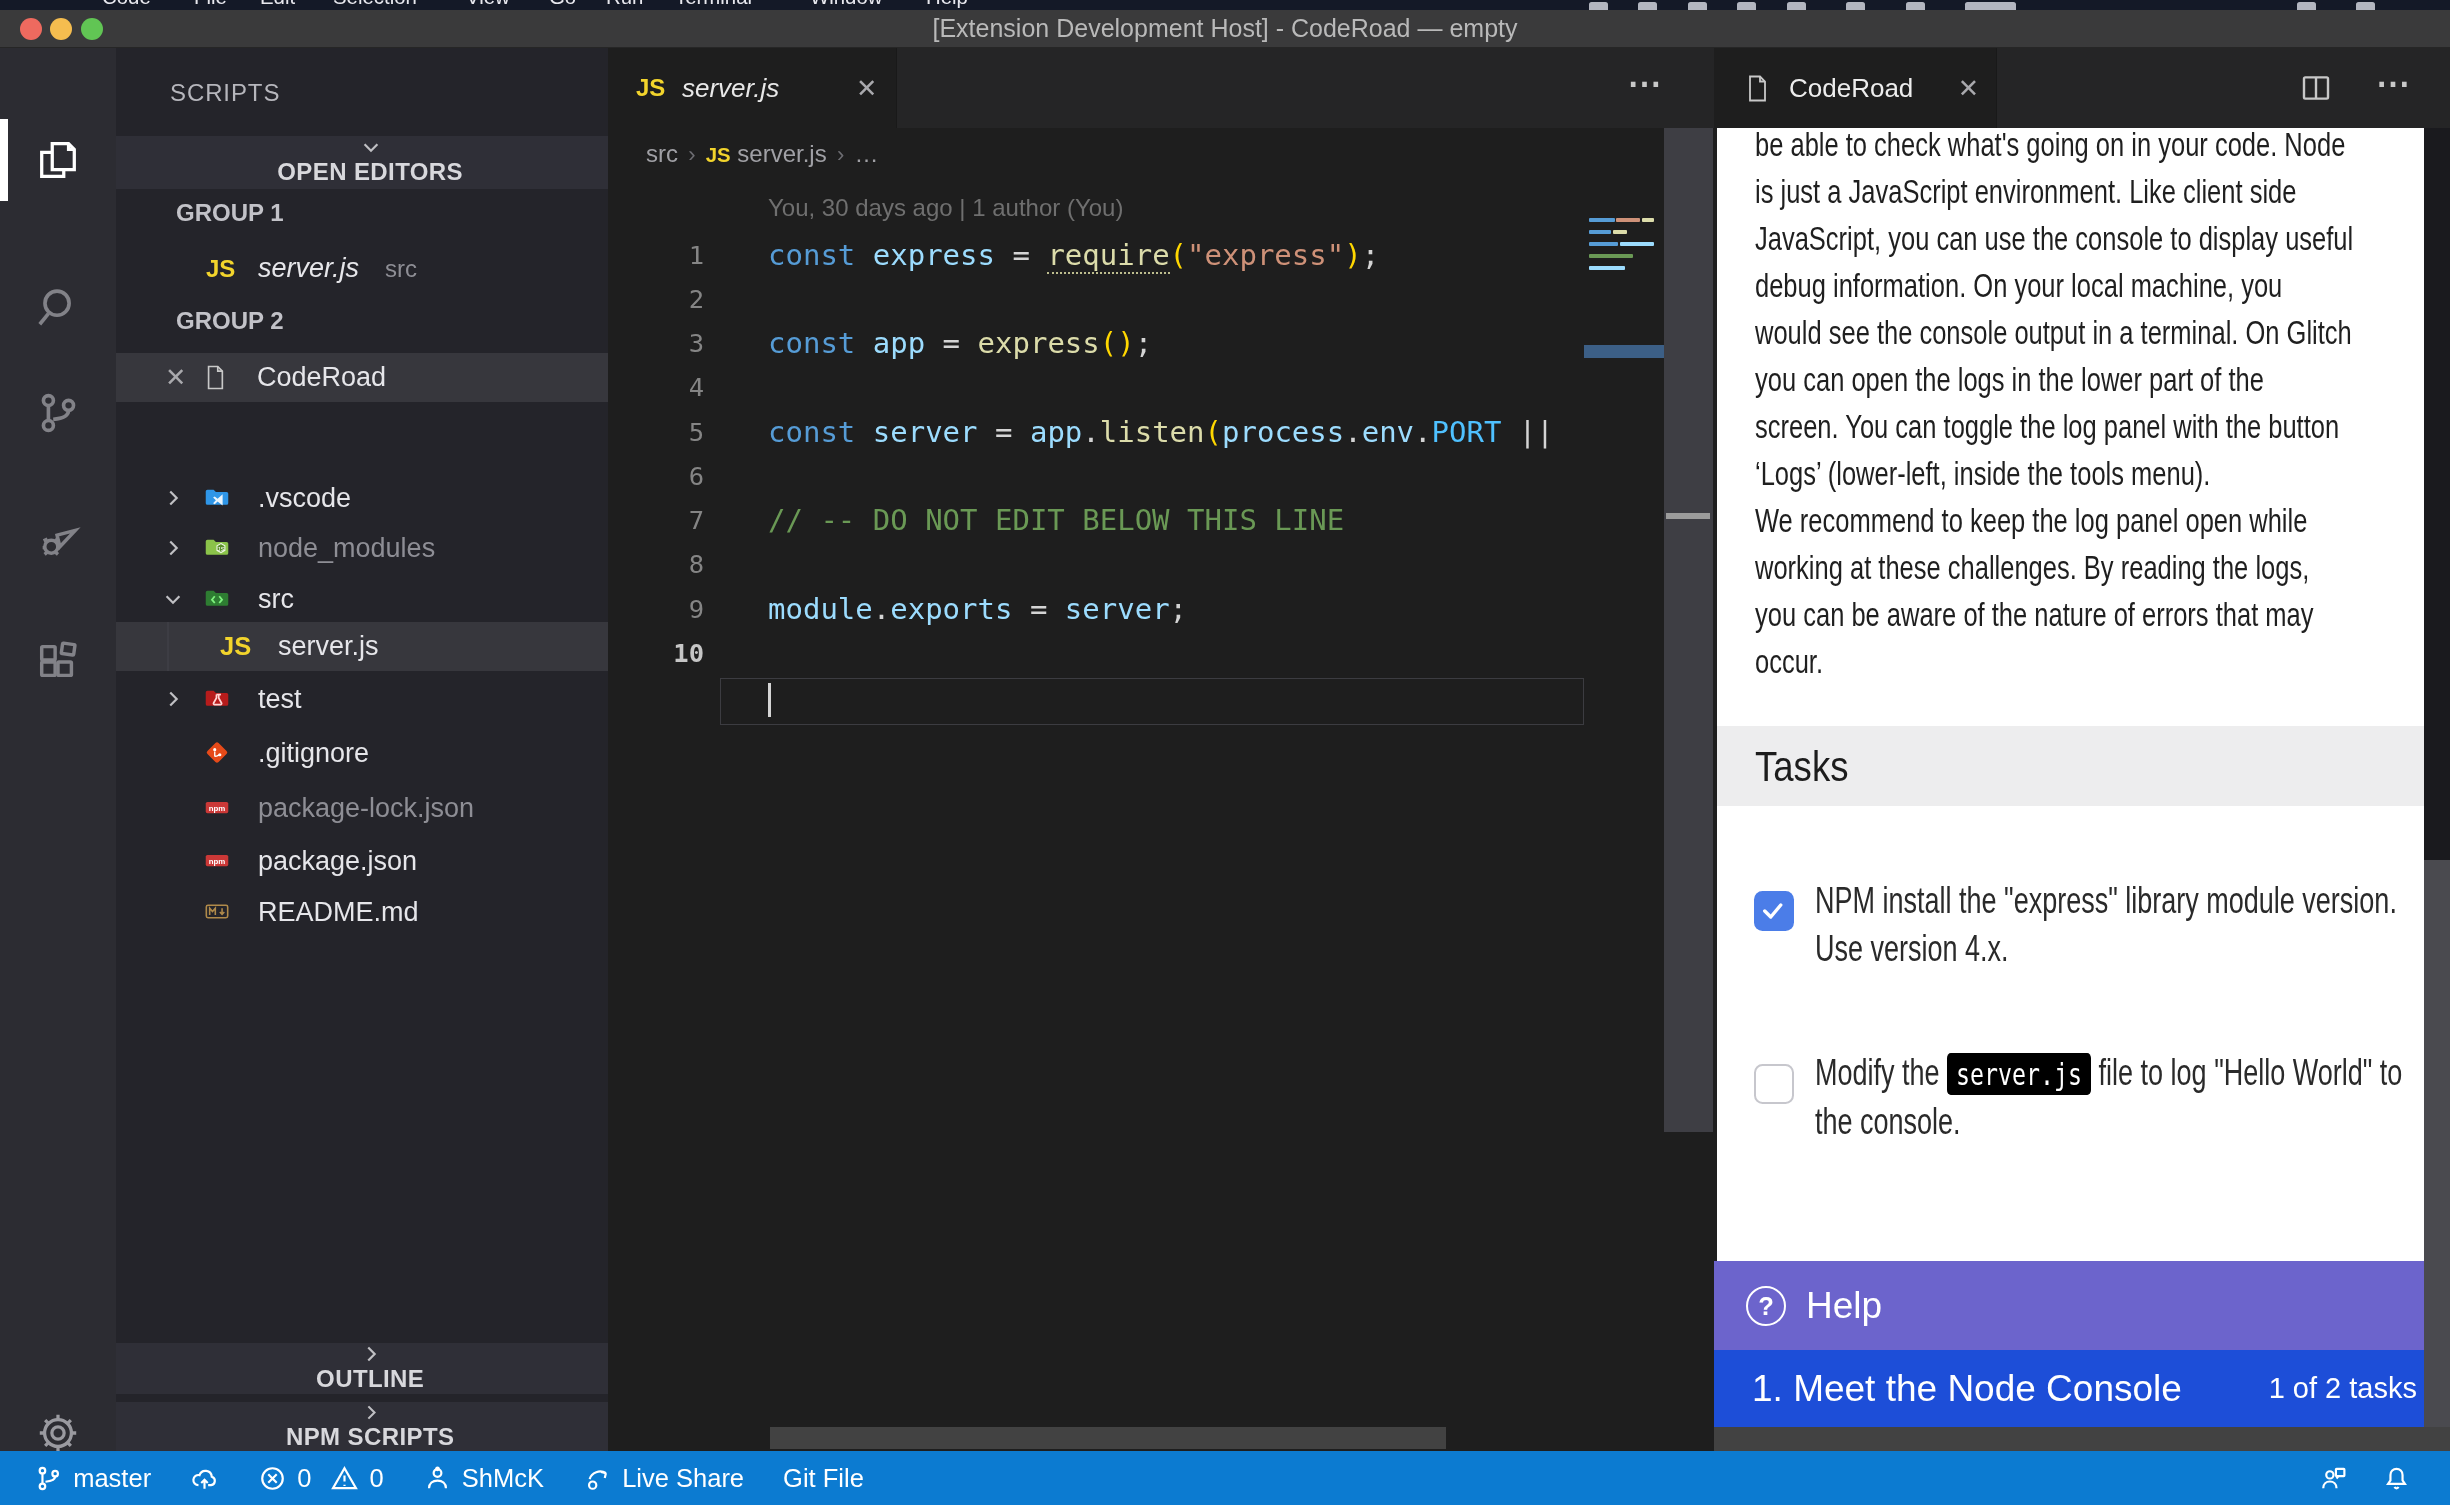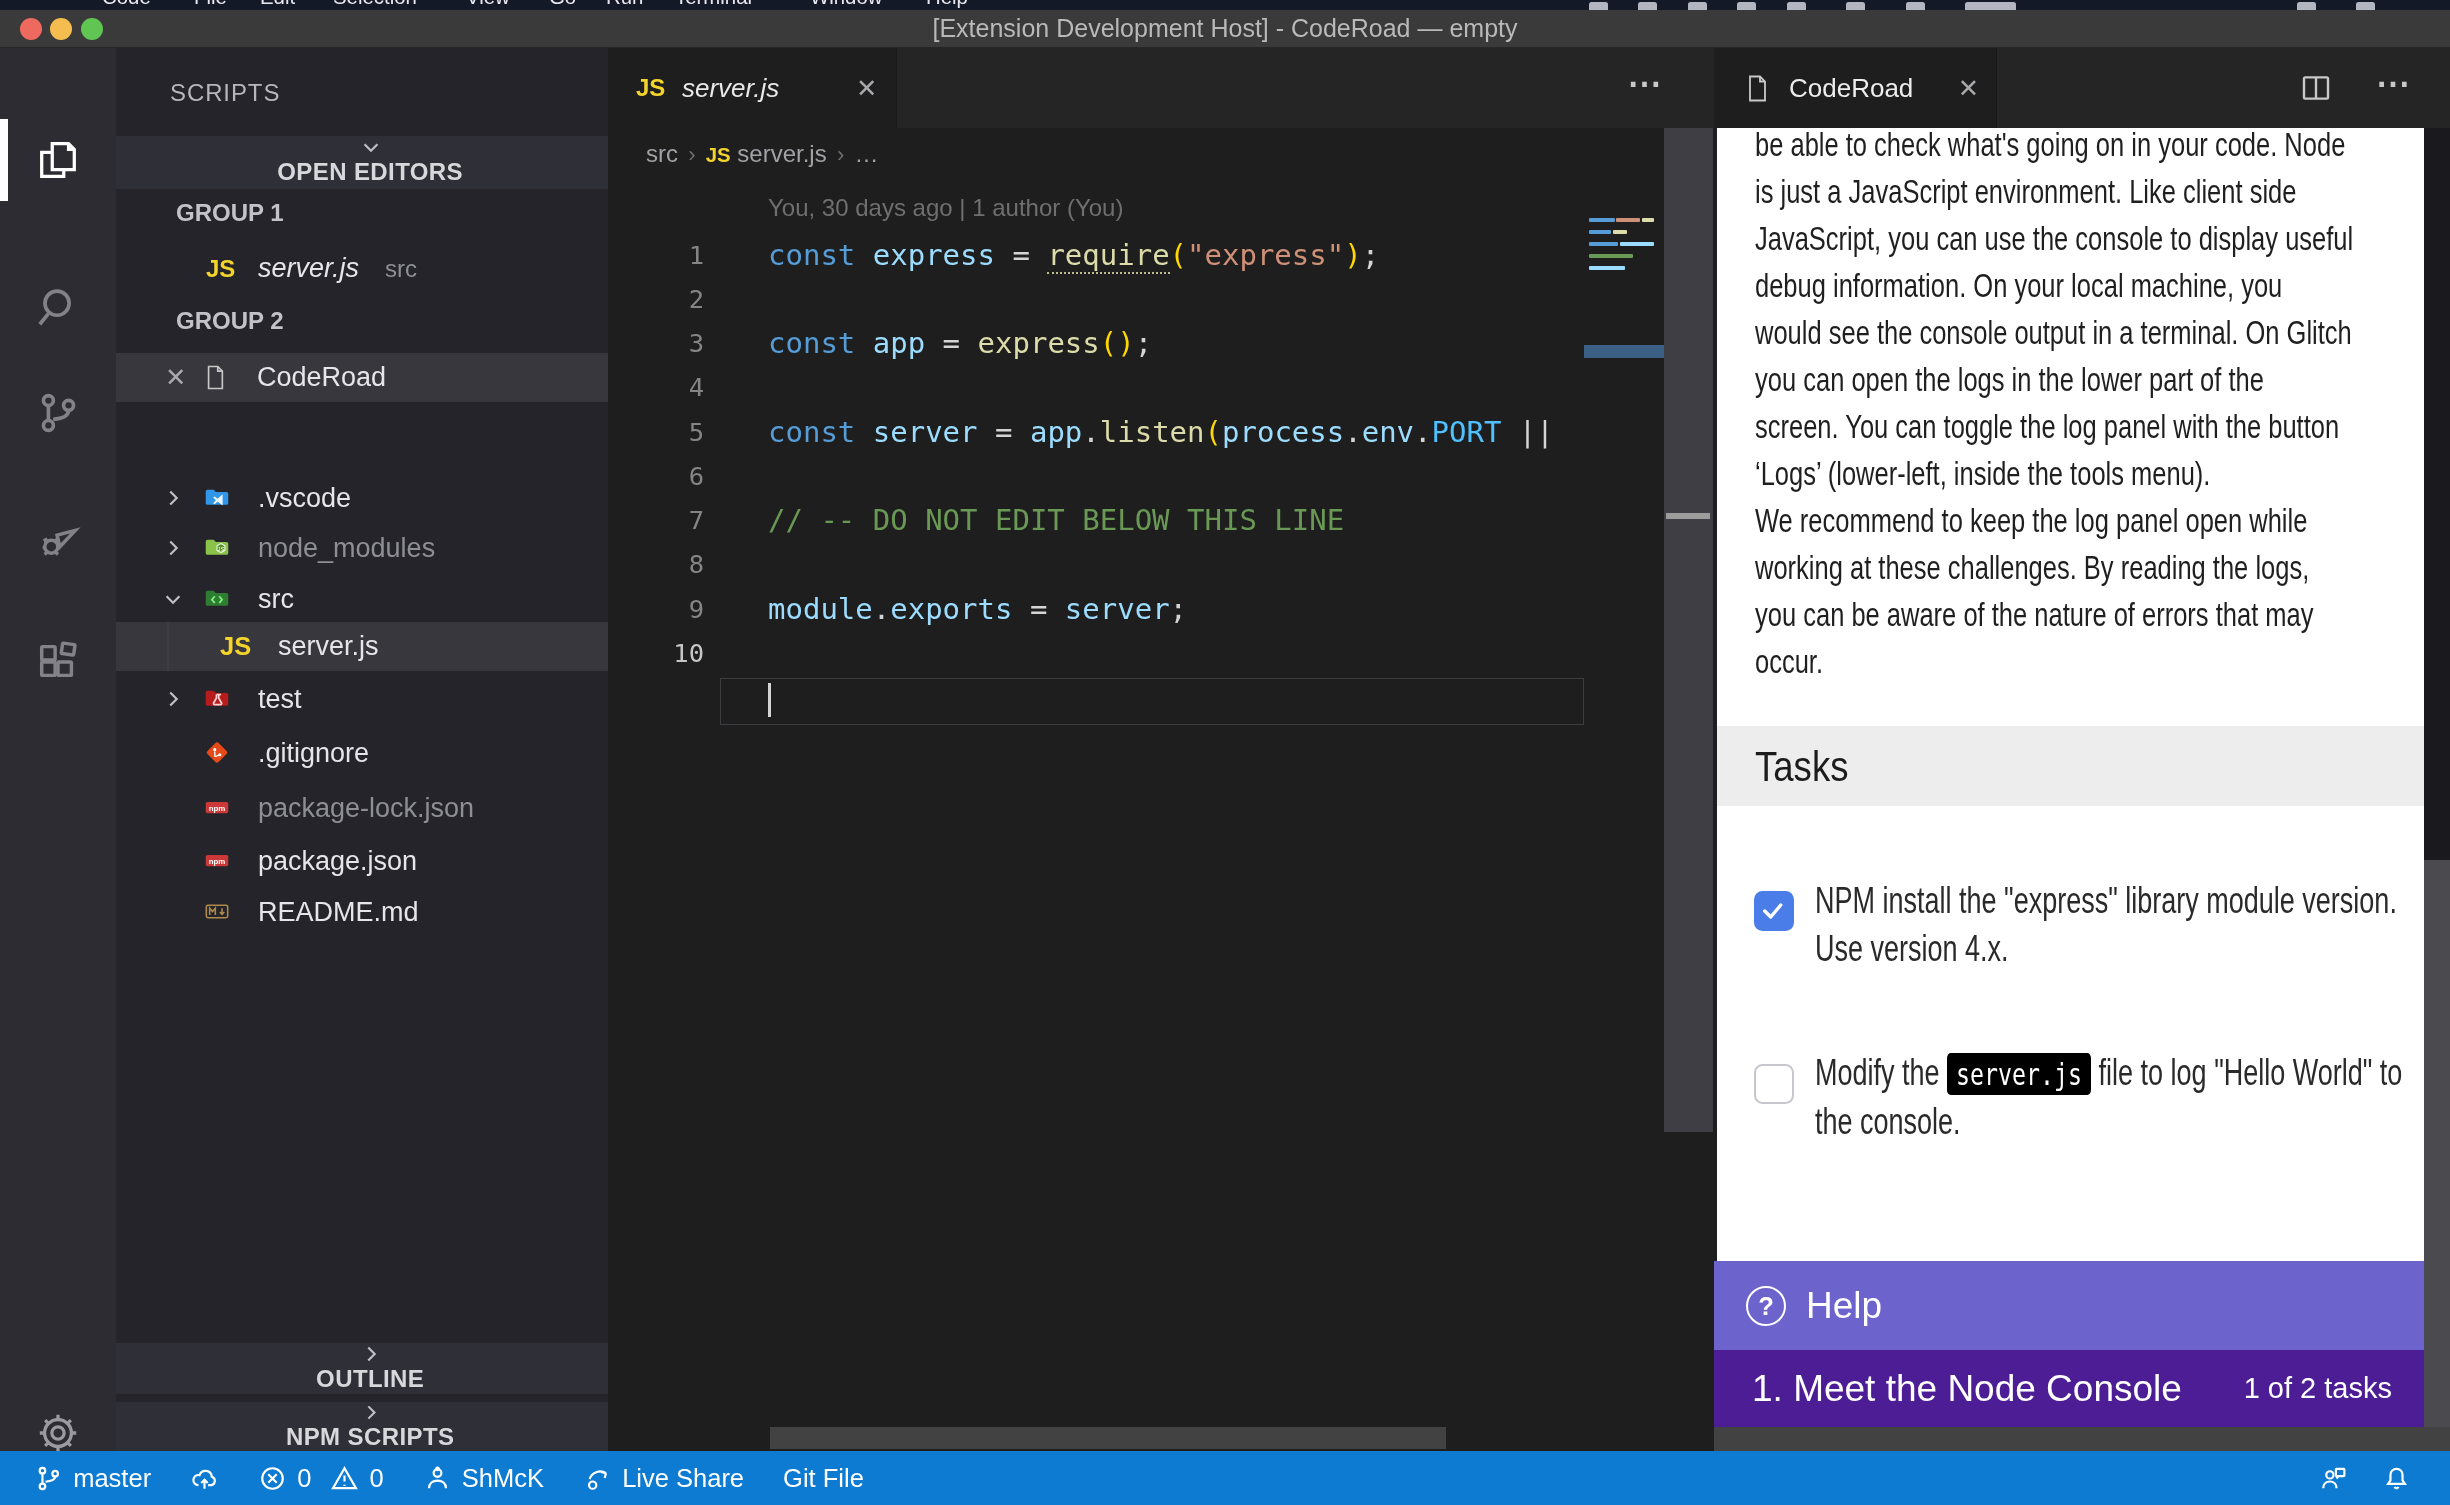--- a/index.html
+++ b/index.html
@@ -49,21 +49,21 @@
   #tab1 .jsbadge{position:absolute;left:28px;top:0;height:80px;line-height:80px;}
   .closex{color:#a9a9ad;font-size:25.5px;}
   #tab1 .closex{position:absolute;right:18.7px;top:0;height:80px;line-height:80px;}
   .dots{letter-spacing:3.4px;color:#c8c8c8;font-size:34px;font-weight:bold;}
   #breadcrumb{position:absolute;left:38px;top:80px;height:51px;line-height:51px;color:#a0a0a5;font-size:24px;}
   #breadcrumb .sep{color:#6d6d72;padding:0 10.2px;font-size:22px;}
   #blame{position:absolute;left:160px;top:146px;color:#6f6f6f;font-size:24px;}
   .code-row{position:absolute;left:0;width:976px;height:44px;line-height:44px;
             font-family:"DejaVu Sans Mono","Liberation Mono",monospace;font-size:29px;white-space:pre;}
   .lnum{position:absolute;left:0;top:0;width:96px;text-align:right;color:#858585;font-size:25.5px;}
-  .lnum.cur{color:#c6c6c6;}
+  .lnum.cur{color:#c6c6c6;font-weight:bold;}
   .ltext{position:absolute;left:160px;top:0;}
   .tk-kw{color:var(--syn_keyword);} .tk-var{color:var(--syn_variable);} .tk-fn{color:var(--syn_function);}
   .tk-fnu{color:var(--syn_function);border-bottom:2.6px dotted #bdbd8e;} .tk-str{color:var(--syn_string);}
   .tk-br{color:var(--syn_bracket);} .tk-op{color:var(--syn_plain);} .tk-cmt{color:var(--syn_comment);}
   .tk-cst{color:var(--syn_constant);}
   #curline{position:absolute;left:112px;top:630px;width:862px;height:45px;border:1.7px solid #3c3c41;}
   #caret{position:absolute;left:160px;top:635px;width:2.6px;height:34px;background:#d4d4d4;}
   #minimap{position:absolute;left:976px;top:136px;width:80px;height:255px;}
   .mmbar{position:absolute;height:4.3px;border-radius:0.9px;}
   #mmslider{position:absolute;left:976px;top:297px;width:80px;height:12.8px;background:#3c5f86;}
@@ -87,21 +87,21 @@
   .checkbox.on{background:var(--checkbox_blue);}
   .checkbox.off{background:#fff;border:2.6px solid #c7c7cd;}
   .checkbox svg{position:absolute;left:6.8px;top:7.7px;width:25.5px;height:24px;}
   .tasktext{position:absolute;left:98px;width:817px;color:#2a2a2a;font-size:36px;line-height:48px;}
   .codechip{font-family:"DejaVu Sans Mono","Liberation Mono",monospace;background:#000;color:#fff;
             font-size:31px;padding:3.4px 12px;border-radius:5.1px;}
   #helpbar{position:absolute;left:0;top:1213px;width:710px;height:89px;background:var(--help_purple);}
   #helpbar .hicon{position:absolute;left:32px;top:25px;width:36px;height:36px;border:2.6px solid #fff;border-radius:50%;
                   color:#fff;font-size:25.5px;text-align:center;line-height:36px;font-weight:bold;}
   #helpbar .hlabel{position:absolute;left:92px;top:0;height:89px;line-height:89px;color:#fff;font-size:37px;}
-  #footerbar{position:absolute;left:0;top:1302px;width:710px;height:77px;background:#4c1d95;}
+  #footerbar{position:absolute;left:0;top:1302px;width:710px;height:77px;background:#1d4ed8;padding-left:25px;}
   #footerbar .ftitle{position:absolute;left:38px;top:0;height:77px;line-height:77px;color:#fff;font-size:37px;font-weight:500;}
   #footerbar .fprog{position:absolute;right:32px;top:0;height:77px;line-height:77px;color:#fff;font-size:29px;}
   #graystrip{position:absolute;left:0;top:1379px;width:736px;height:25px;background:#424242;}
   #wvscroll{position:absolute;left:710px;top:80px;width:25.5px;height:1299px;background:#1a1a1e;}
   #wvscroll .thumb{position:absolute;left:0;top:732px;width:25.5px;height:567px;background:#4a4a4f;}
 
   
   #statusbar{left:0;top:1451px;width:2450px;height:54px;background:var(--statusbar_blue);
              display:flex;align-items:center;color:#fff;font-size:25.5px;}
   .sb-left{display:flex;align-items:center;gap:39px;padding-left:34px;flex:1;}

